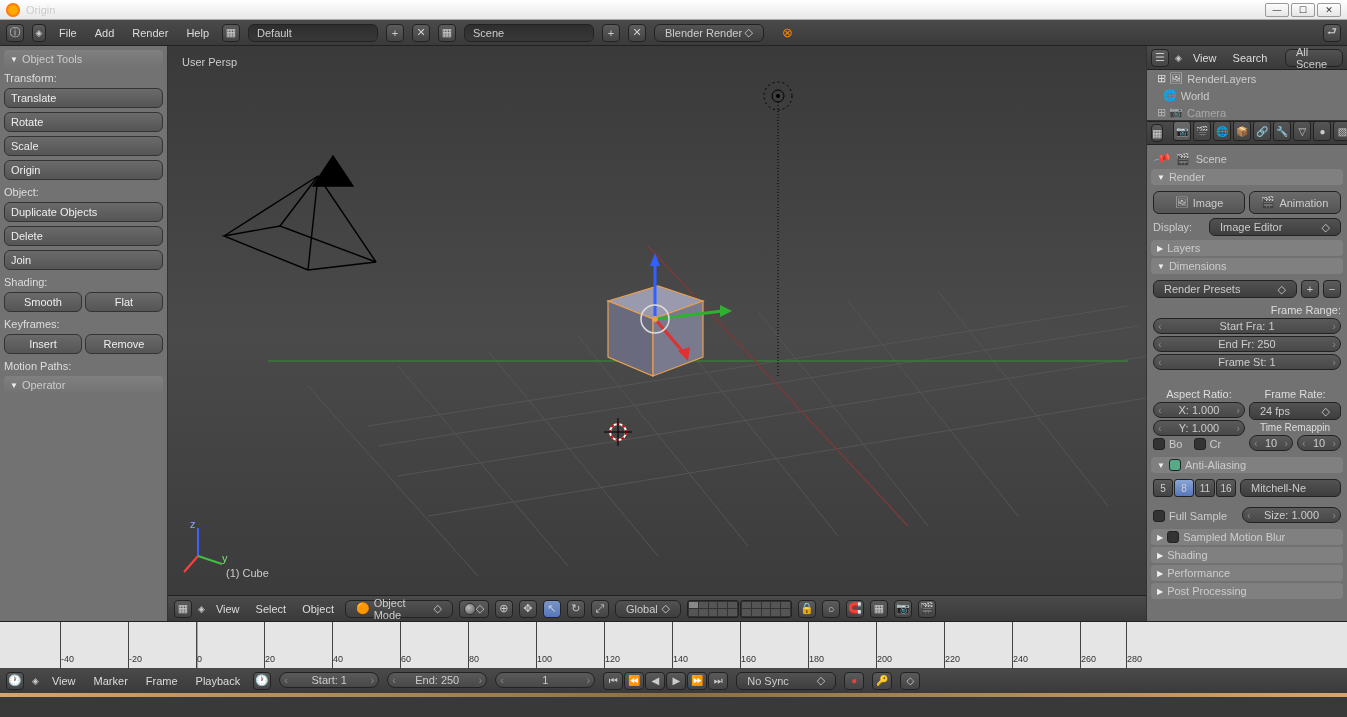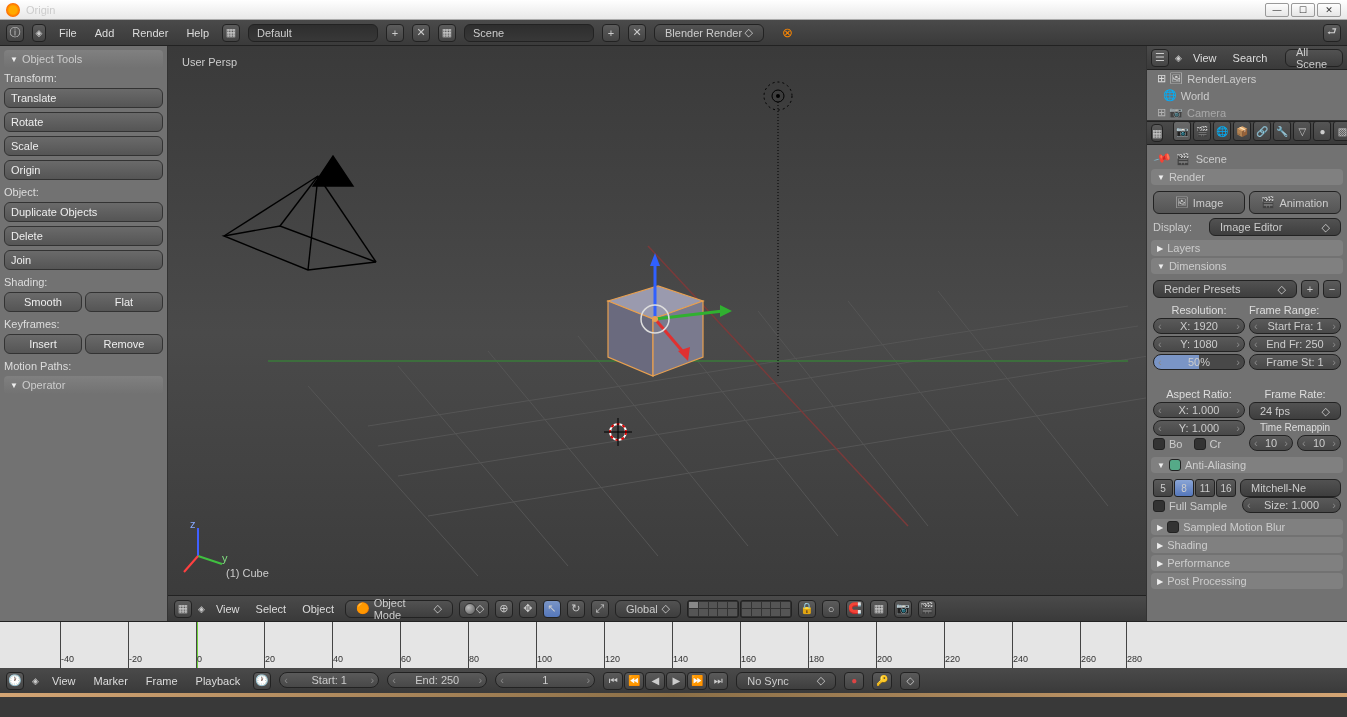--- a/index.html
+++ b/index.html
@@ -313,33 +313,21 @@
         <div class="row">
           <div class="dropdown" style="flex:1">
               <span>Render Presets</span>
               <span style="margin-left:auto">◇</span>
             </div>
           <div class="btn-sq">+</div>
           <div class="btn-sq">−</div>
         </div>
         <div class="row" style="margin-top:4px">
           <div class="col">
-            <div class="label" style="text-align:center">Resolution:</div>
-            <div class="num-field">
-                <span>X: 1920</span>
-              </div>
-            <div class="num-field">
-                <span>Y: 1080</span>
-              </div>
-            <div class="num-field" style="background:linear-gradient(90deg,#7a95c6 50%,#484848 50%)">
-                <span>50%</span>
-              </div>
-          </div>
-          <div class="col">
-            <div class="label" style="text-align:left">Frame Range:</div>
+            <div class="label" style="text-align:right">Frame Range:</div>
             <div class="num-field">
                 <span>Start Fra: 1</span>
               </div>
             <div class="num-field">
                 <span>End Fr: 250</span>
               </div>
             <div class="num-field">
                 <span>Frame St: 1</span>
               </div>
           </div>
@@ -382,21 +370,21 @@
           <div class="aa-seg">
             <div class="aa-btn">5</div>
             <div class="aa-btn sel">8</div>
             <div class="aa-btn">11</div>
             <div class="aa-btn">16</div>
           </div>
           <div class="dropdown" style="flex:1">
               <span>Mitchell-Ne</span>
             </div>
         </div>
-        <div class="row" style="margin-top:0">
+        <div class="row" style="margin-top:10px">
           <div style="display:flex;align-items:center;gap:4px;flex:1">
               <span class="chk"></span>
               <span>Full Sample</span>
             </div>
           <div class="num-field" style="flex:1">
               <span>Size: 1.000</span>
             </div>
         </div>
       </div>
       <div class="section">

